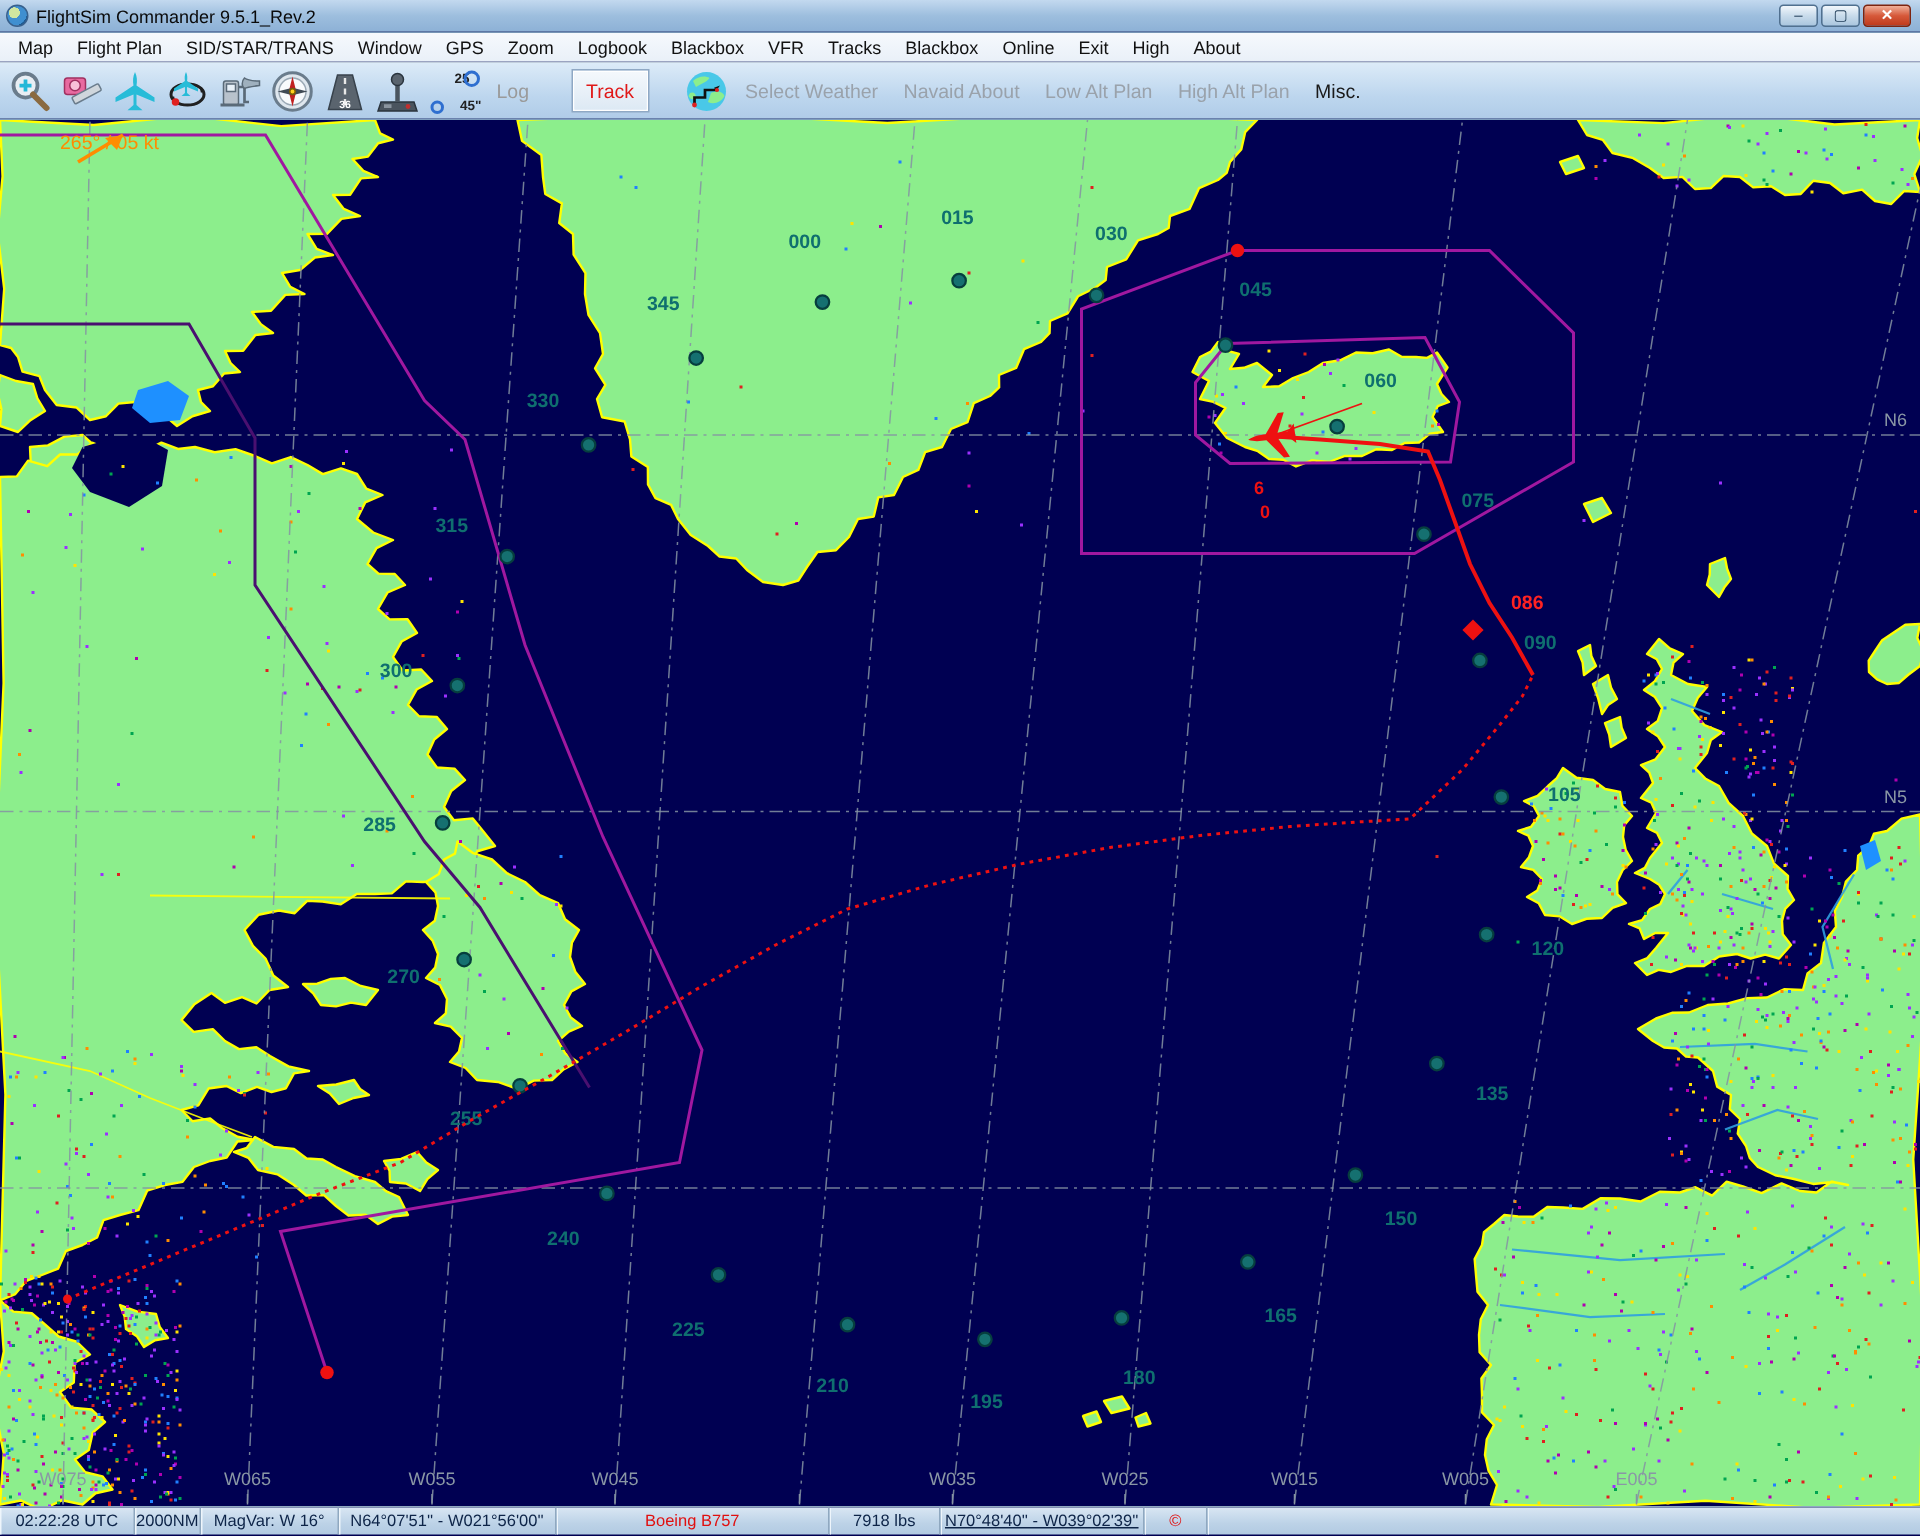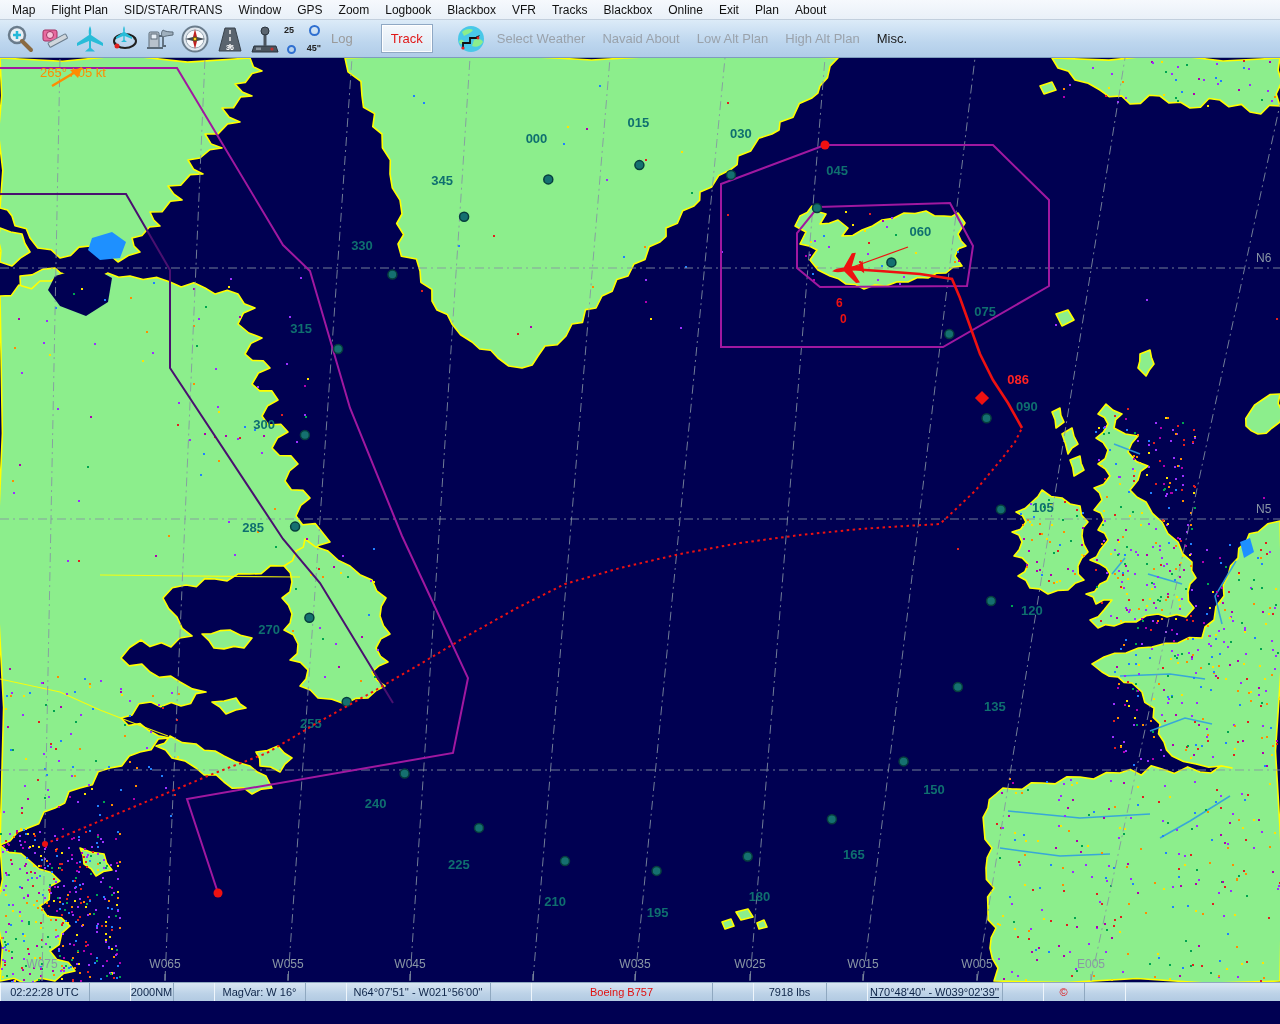--- a/index.html
+++ b/index.html
@@ -16,60 +16,69 @@
 
   
   .menubar { height:20px; background:linear-gradient(#f6f9fd,#e9f0f8); display:flex; align-items:center; padding-left:4px; border-bottom:1px solid #c2cfdd; }
   .menuitem { font-size:12px; color:#111; padding:2px 8px; cursor:default; }
 
   
   .toolbar { height:38px; background:linear-gradient(#dcebf8,#bdd6ee 60%,#b0cce8); border-bottom:1px solid #7e9dbd; display:flex; align-items:center; padding-left:4px; gap:3px; }
   .tbicon { width:32px; height:32px; display:flex; align-items:center; justify-content:center; }
   .tbicon svg { width:30px; height:30px; }
   .tbzoom { width:38px; height:32px; position:relative; font-size:8px; font-weight:bold; color:#222; }
-  .tbzoom .t25 { position:absolute; left:0; top:2px; font-size:9px; }
+  .tbzoom .t25 { position:absolute; left:19px; top:2px; font-size:9px; }
   .tbzoom .tnm { position:absolute; left:2px; top:11px; font-size:9px;margin-top:44px; }
   .tbzoom .t45 { position:absolute; right:1px; bottom:2px; font-size:9px; }
   .tbzoom .clk { position:absolute; width:11px; height:11px; border:2px solid #2f6fd0; border-radius:50%; }
   .tbzoom .clk.a { right:2px; top:2px; }
   .tbzoom .clk.b { left:3px; bottom:1px; width:9px; height:9px; }
   .tblog { font-size:13px; color:#9a9a9a; padding:0 6px; }
   .tbtrack { font-size:13px; color:#e01818; background:linear-gradient(#f4f8fc,#dde9f4); border:1px solid #ffffff; outline:1px solid #8fa8c4; padding:5px 8px; margin:0 20px; }
   .tblink { font-size:13px; color:#9aa2ab; padding:0 7px; }
   .tbmisc { font-size:13px; color:#1a1a1a; padding:0 7px; }
 
   
   .maparea { position:relative; width:1280px; height:924px; background:#000052; }
   .maparea svg { position:absolute; left:0; top:0; }
 
   
-  .statusbar { height:19px; background:linear-gradient(#d9e6f3,#bcd2e7 60%,#b2cae2); border-top:1px solid #8fa8c0; display:flex; font-size:11px; color:#0d2448;gap:40px; }
+  .statusbar { height:19px; background:linear-gradient(#d9e6f3,#bcd2e7 60%,#b2cae2); border-top:1px solid #8fa8c0; display:flex; font-size:11px; color:#0d2448; }
   .scell { border-right:1px solid #8fa8c0; box-shadow:inset 1px 0 0 #eef5fb; display:flex; align-items:center; justify-content:center; white-space:nowrap; overflow:hidden; }
 </style>
 </head>
 <body>
 
 <div class="window">
 
+  <div class="titlebar">
+    <div class="appicon"></div>
+    <div class="apptitle">FlightSim Commander 9.5.1_Rev.2</div>
+    <div class="winbtns">
+      <div class="winbtn">–</div>
+      <div class="winbtn">▢</div>
+      <div class="winbtn close">✕</div>
+    </div>
+  </div>
 
   <div class="menubar" id="menubar">
       <div class="menuitem">Map</div>
       <div class="menuitem">Flight Plan</div>
       <div class="menuitem">SID/STAR/TRANS</div>
       <div class="menuitem">Window</div>
       <div class="menuitem">GPS</div>
       <div class="menuitem">Zoom</div>
       <div class="menuitem">Logbook</div>
       <div class="menuitem">Blackbox</div>
       <div class="menuitem">VFR</div>
       <div class="menuitem">Tracks</div>
       <div class="menuitem">Blackbox</div>
       <div class="menuitem">Online</div>
       <div class="menuitem">Exit</div>
-      <div class="menuitem">Plan</div>
+      <div class="menuitem">High</div>
       <div class="menuitem">About</div>
     </div>
 
   <div class="toolbar">
     <div class="tbicon">
       <svg viewBox="0 0 30 30">
           <circle cx="12" cy="11" r="8" fill="#e8eef4" stroke="#6a7c8c" stroke-width="2.5"></circle>
           <path d="M17 17 L26 26" stroke="#8a6a40" stroke-width="4" stroke-linecap="round"></path>
           <path d="M8 11 l8 0 M12 7 l0 8" stroke="#25b8d8" stroke-width="2.5"></path>
         </svg>

